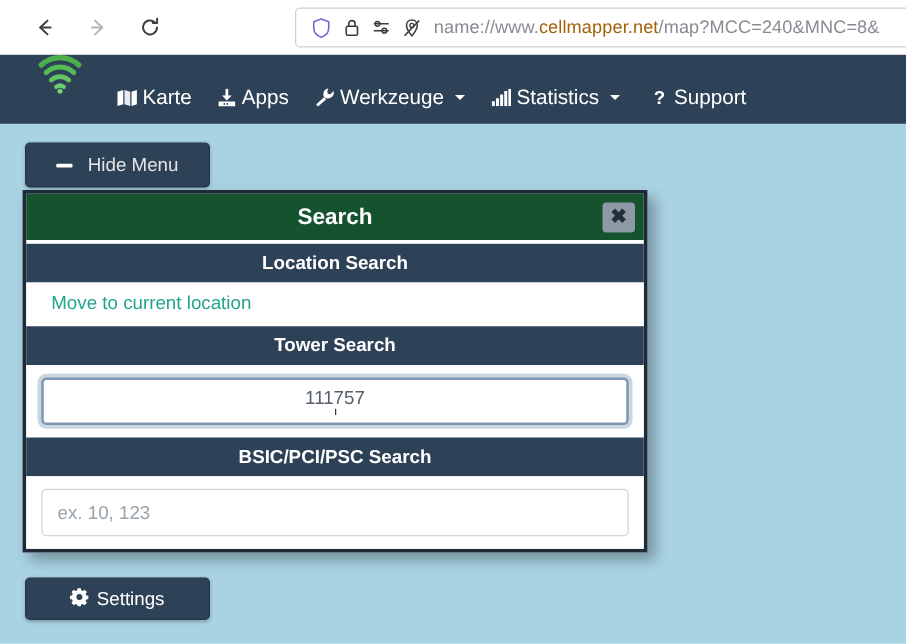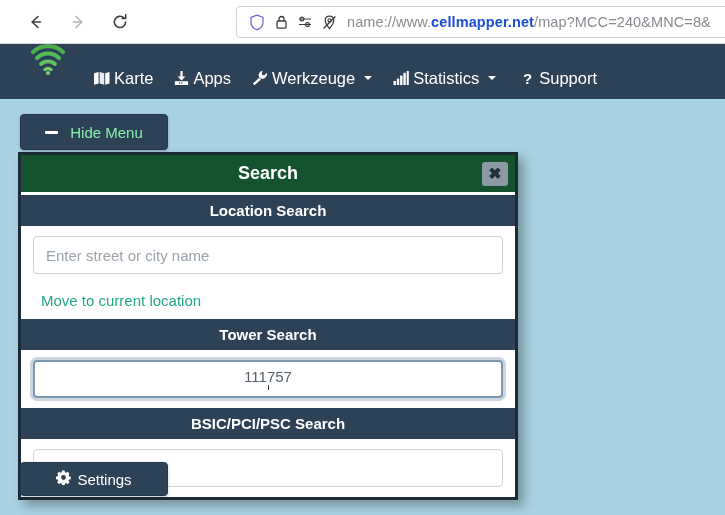--- a/index.html
+++ b/index.html
@@ -52,21 +52,21 @@
     flex: 0 0 auto;
   }
   .url-text {
     white-space: nowrap;
     font-size: 14.5px;
     color: #8a8a92;
     margin-left: 6px;
     letter-spacing: 0.1px;
   }
   .url-text .u-scheme { color: #8a8a92; }
-  .url-text .u-host { color: #1d4ed8; font-weight: bold; }
+  .url-text .u-host { color: #a16207; font-weight: normal; }
   .url-text .u-path { color: #8a8a92; }
 
   
   .site-navbar {
     position: absolute;
     left: 0; top: 44px;
     width: 725px;
     height: 68px;
     background: #2e4257;
     display: flex;
@@ -118,21 +118,21 @@
   
   .hide-menu-btn {
     position: absolute;
     left: 20px;
     top: 114px;
     width: 148px;
     height: 36px;
     background: #2e4257;
     border: 1px solid #253849;
     border-radius: 4px;
-    color: #86efac;
+    color: #e5e5e5;
     font-size: 15px;
     display: flex;
     align-items: center;
     justify-content: center;
     gap: 12px;
     box-shadow: 0 1px 3px rgba(0,0,0,0.25);
   }
   .minus-icon {
     display: inline-block;
     width: 13px;
@@ -397,23 +397,20 @@
 </div>
 
 <div class="search-panel">
 
   <div class="panel-title">
     <span>Search</span>
     <span class="panel-close">✖</span>
   </div>
 
   <div class="section-header">Location Search</div>
-  <div class="section-body">
-    <input class="form-input" type="text" placeholder="Enter street or city name" style="">
-  </div>
   <div class="link-row">
     <a class="green-link" href="#">Move to current location</a>
   </div>
 
   <div class="section-header">Tower Search</div>
   <div class="section-body">
     <div class="form-input focused" style="display:flex;align-items:center;">
       <span>111757</span>
         <span class="caretbar"></span>
     </div>

